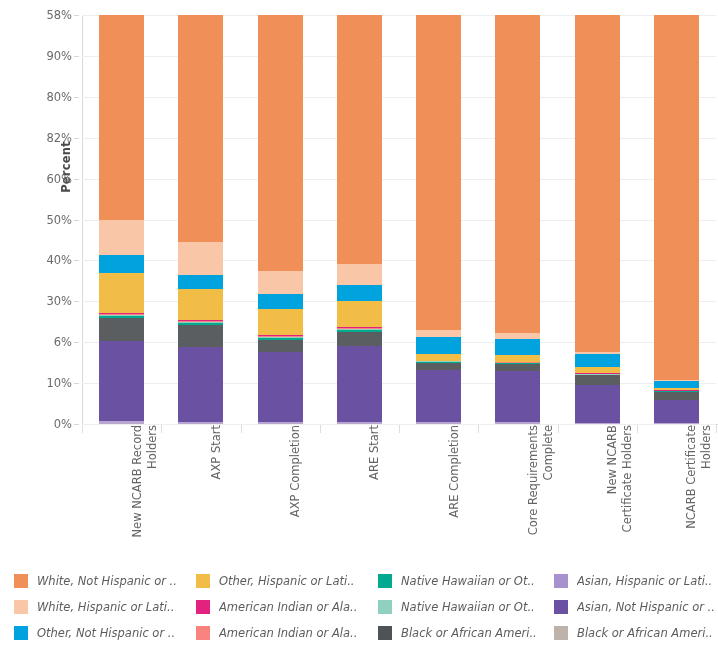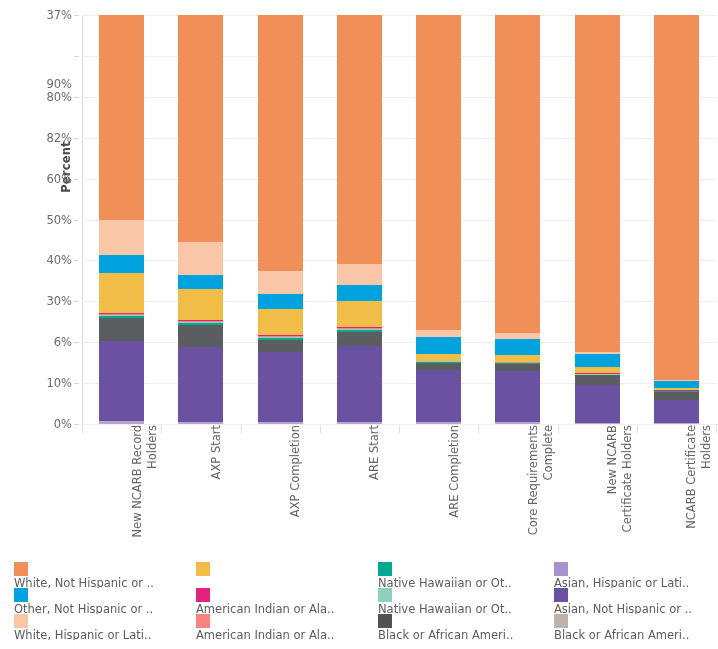--- a/index.html
+++ b/index.html
@@ -141,23 +141,24 @@
     width: 700px;
     display: flex;
     flex-direction: row;
   }
   .legend-col {
     display: flex;
     flex-direction: column;
   }
   .legend-item {
     display: flex;
-    flex-direction: column;
-    align-items: flex-start;
+    flex-direction: row;
+    align-items: flex-end;
     height: 26px;
+    font-style: italic;
   }
   .swatch {
     width: 14px;
     height: 14px;
     flex: 0 0 14px;
     margin-right: 9px;
   }
   .legend-label {
     font-size: 11.5px;
     color: #5c5c5c;
@@ -184,23 +185,23 @@
       <div class="y-tick" style="top: 260.4px;">40%</div>
       <div class="y-tick-mark" style="top: 260.4px;"></div>
       <div class="y-tick" style="top: 219.5px;">50%</div>
       <div class="y-tick-mark" style="top: 219.5px;"></div>
       <div class="y-tick" style="top: 178.6px;">60%</div>
       <div class="y-tick-mark" style="top: 178.6px;"></div>
       <div class="y-tick" style="top: 137.7px;">82%</div>
       <div class="y-tick-mark" style="top: 137.7px;"></div>
       <div class="y-tick" style="top: 96.8px;">80%</div>
       <div class="y-tick-mark" style="top: 96.8px;"></div>
-      <div class="y-tick" style="top: 55.9px; margin-top: 28px;">90%</div>
+      <div class="y-tick" style="top: 55.9px;">90%</div>
       <div class="y-tick-mark" style="top: 55.9px;"></div>
-      <div class="y-tick" style="top: 15px;">37%</div>
+      <div class="y-tick" style="top: 15px;">58%</div>
       <div class="y-tick-mark" style="top: 15px;"></div>
     </div>
 
   <div class="axis-line-v"></div>
   <div class="axis-line-h"></div>
 
   <div class="plot" id="plot">
       <div class="gridline" style="top: 409px;"></div>
       <div class="gridline" style="top: 368.1px;"></div>
       <div class="gridline" style="top: 327.2px;"></div>
@@ -338,31 +339,32 @@
       <div class="x-sep" style="left: 634px;"></div>
     </div>
 
   <div class="legend" id="legend">
       <div class="legend-col" style="width: 182px;">
         <div class="legend-item">
           <div class="swatch" style="background: rgb(241, 143, 88);"></div>
           <div class="legend-label">White, Not Hispanic or ..</div>
         </div>
         <div class="legend-item">
+          <div class="swatch" style="background: rgb(249, 198, 167);"></div>
+          <div class="legend-label">White, Hispanic or Lati..</div>
+        </div>
+        <div class="legend-item">
           <div class="swatch" style="background: rgb(0, 163, 221);"></div>
           <div class="legend-label">Other, Not Hispanic or ..</div>
         </div>
-        <div class="legend-item">
-          <div class="swatch" style="background: rgb(249, 198, 167);"></div>
-          <div class="legend-label">White, Hispanic or Lati..</div>
-        </div>
       </div>
       <div class="legend-col" style="width: 182px;">
         <div class="legend-item">
           <div class="swatch" style="background: rgb(242, 189, 71);"></div>
+          <div class="legend-label">Other, Hispanic or Lati..</div>
         </div>
         <div class="legend-item">
           <div class="swatch" style="background: rgb(227, 34, 127);"></div>
           <div class="legend-label">American Indian or Ala..</div>
         </div>
         <div class="legend-item">
           <div class="swatch" style="background: rgb(248, 131, 127);"></div>
           <div class="legend-label">American Indian or Ala..</div>
         </div>
       </div>

